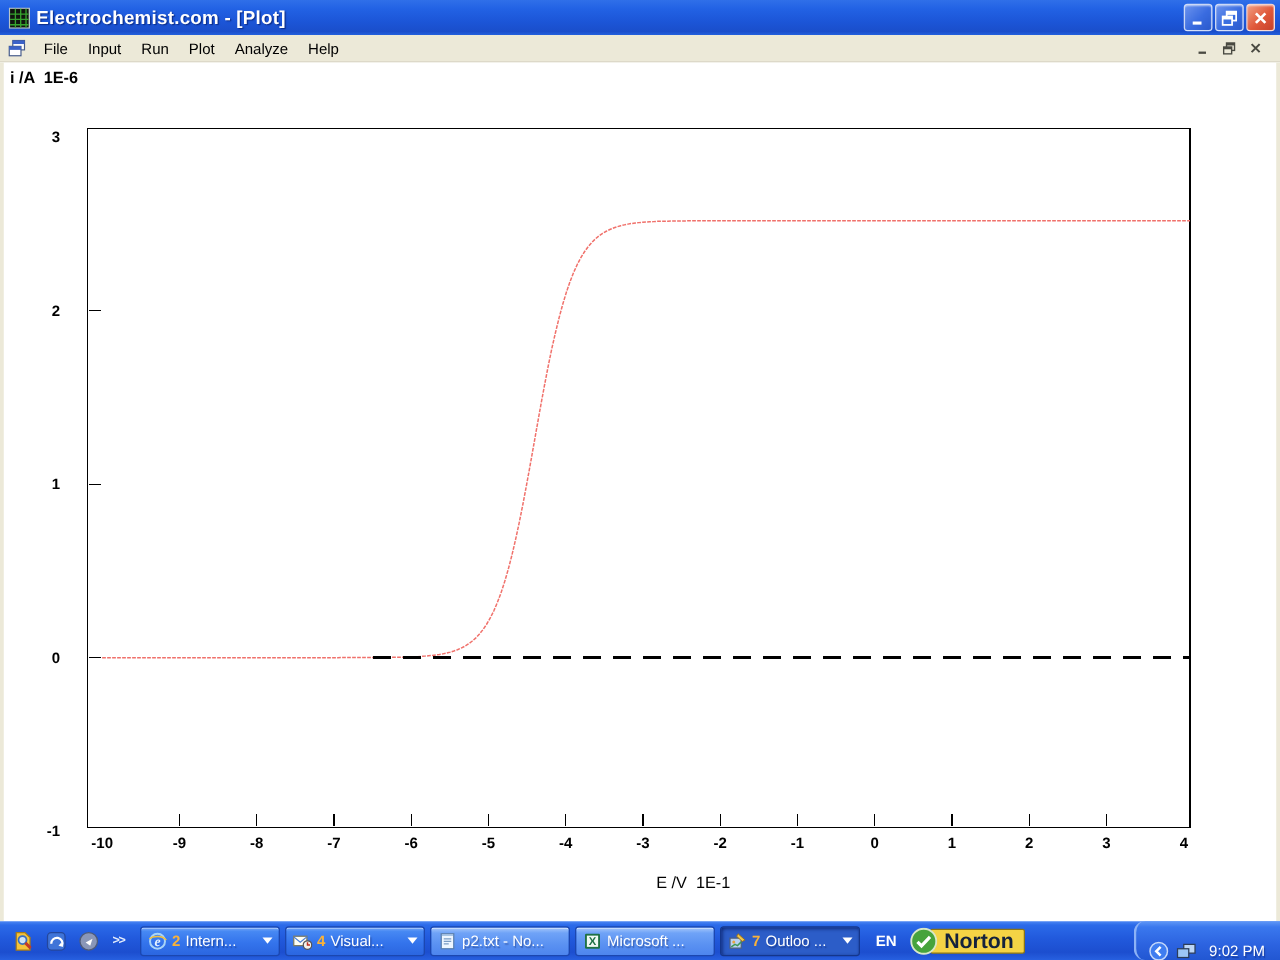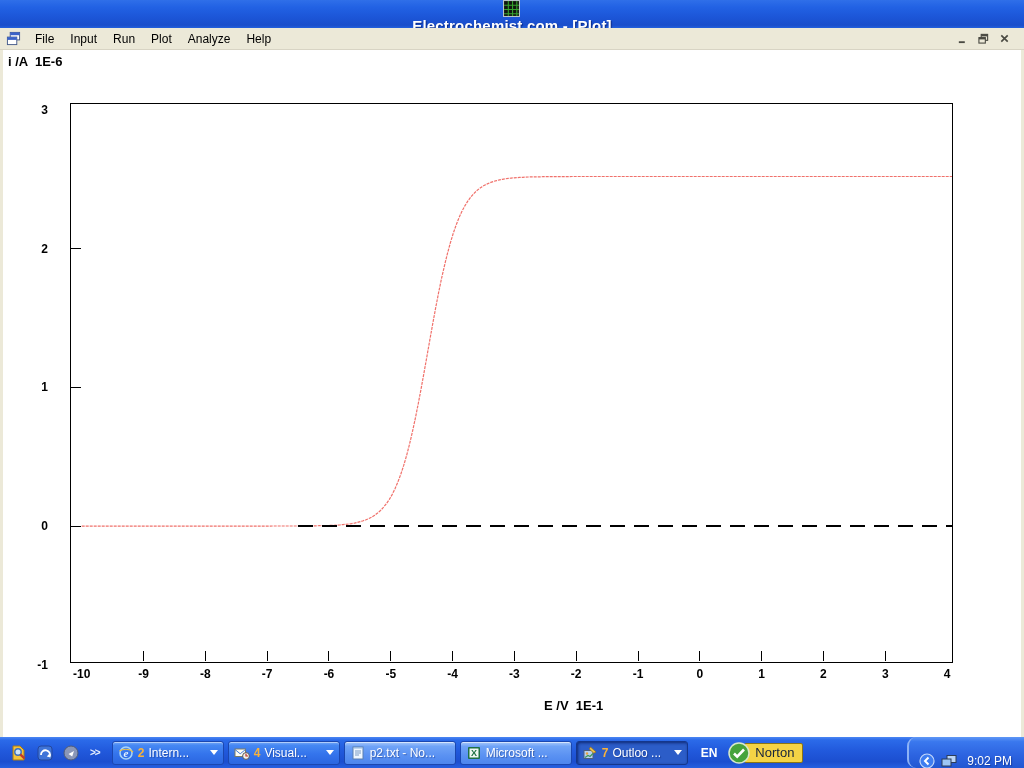--- a/index.html
+++ b/index.html
@@ -3,21 +3,21 @@
 <meta charset="utf-8">
 <style>
   * { margin:0; padding:0; box-sizing:border-box; }
   html,body { width:1024px; height:768px; overflow:hidden; }
   body { font-family:"Liberation Sans", sans-serif; background:#fff; }
   .screen { position:relative; width:1024px; height:768px; background:#fff; }
 
   
   .titlebar { position:absolute; left:0; top:0; width:1024px; height:28px;
     background:linear-gradient(180deg,#2f6fe9 0%,#2262e4 25%,#1c56d8 60%,#1a4ecb 90%,#2360dd 100%);
-    display:flex; align-items:center; padding:0 4px;flex-direction:column; }
+    display:flex; align-items:center; padding:0 4px; }
   .titlebar .app-icon { width:17px; height:17px; margin:0 5px 0 3px; flex:0 0 auto; }
   .titlebar .title-text { color:#fff; font-weight:bold; font-size:15px; letter-spacing:.2px;
     text-shadow:1px 1px 1px rgba(0,20,90,.65); white-space:nowrap; }
   .win-controls { margin-left:auto; display:flex; gap:2px; }
   .win-btn { width:23px; height:22px; border-radius:3px; border:1px solid rgba(255,255,255,.75);
     display:flex; align-items:center; justify-content:center;
     background:linear-gradient(135deg,#6b93ee 0%,#3a6ce0 55%,#2a59cc 100%);
     box-shadow:inset 0 1px 1px rgba(255,255,255,.5); }
   .win-btn.close { background:linear-gradient(135deg,#f2a083 0%,#e0583a 55%,#c6402a 100%); }
   .win-btn svg { width:13px; height:13px; }
@@ -30,21 +30,21 @@
   .menu-item { font-size:12px; color:#000; padding:3px 8px; white-space:nowrap; }
   .mdi-controls { margin-left:auto; display:flex; gap:6px; padding-right:8px; }
   .mdi-btn { width:15px; height:13px; display:flex; align-items:center; justify-content:center; }
   .mdi-btn svg { width:11px; height:11px; }
 
   
   .client { position:absolute; left:0; top:50px; width:1024px; height:687px; background:#fff; }
   .frame-strip { position:absolute; top:0; width:3px; height:687px; background:#ece9d8; }
   .frame-strip.right { right:0; }
   .axis-ylabel { position:absolute; left:8px; top:4px; font-size:13px; font-weight:bold; white-space:pre; }
-  .axis-xlabel { position:absolute; left:544px; top:648px; font-size:13px; font-weight:bold; white-space:pre; }
+  .axis-xlabel { position:absolute; left:525px; top:648px; font-size:13px; font-weight:normal; white-space:pre; }
   #chart-svg { position:absolute; left:0; top:0; }
   #chart-svg text { font-family:"Liberation Sans", sans-serif; font-size:12px; font-weight:bold; fill:#000; }
 
   
   .taskbar { position:absolute; left:0; top:737px; width:1024px; height:31px;
     background:linear-gradient(180deg,#4b86f3 0%,#2b6ae9 10%,#2159dc 45%,#1c4ecf 80%,#2760e0 100%);
     display:flex; align-items:center; }
   .start-btn { flex:0 0 auto; width:102px; height:31px; border-radius:0 14px 14px 0;
     background:linear-gradient(180deg,#8fd18a 0%,#4aa93f 12%,#3d9736 45%,#2f7f2b 85%,#256c22 100%);
     box-shadow:inset 0 1px 2px rgba(255,255,255,.55), 2px 0 4px rgba(0,20,80,.45);
@@ -69,21 +69,21 @@
   .tb-count { color:#f9b23a; font-size:12px; font-weight:bold; }
   .tb-text { color:#fff; font-size:12px; white-space:nowrap; overflow:hidden; flex:1 1 auto;
     text-shadow:1px 1px 1px rgba(0,20,90,.4); }
   .tb-caret { width:0; height:0; border-left:4px solid transparent; border-right:4px solid transparent;
     border-top:5px solid #fff; flex:0 0 auto; margin-left:2px; }
   .lang-indicator { color:#fff; font-size:12px; font-weight:bold; padding:0 9px; margin-left:4px; }
   .norton { display:flex; align-items:center; margin-left:2px; }
   .norton-circle { width:22px; height:22px; position:relative; z-index:2; }
   .norton-pill { height:20px; margin-left:-6px; padding:0 8px 0 10px; background:#f4d345;
     border:1px solid #8a7414; border-radius:2px; display:flex; align-items:center; }
-  .norton-pill span { font-size:13px; font-weight:normal; color:#14223c; }
+  .norton-pill span { font-size:17px; font-weight:bold; color:#14223c; }
   .tray { margin-left:auto; height:31px; display:flex; align-items:center; gap:6px;
     padding:16px 12px 0 10px; border-left:2px solid #8cb2f6; border-radius:9px 0 0 9px;
     background:linear-gradient(180deg,#5f97f6 0%,#3a78ee 15%,#2c63e0 60%,#2257d2 100%); }
   .tray-icon { width:16px; height:16px; }
   .tray-clock { color:#fff; font-size:12px; padding-left:4px; white-space:nowrap;
     text-shadow:1px 1px 1px rgba(0,20,90,.4); }
 </style>
 </head>
 <body>
 

